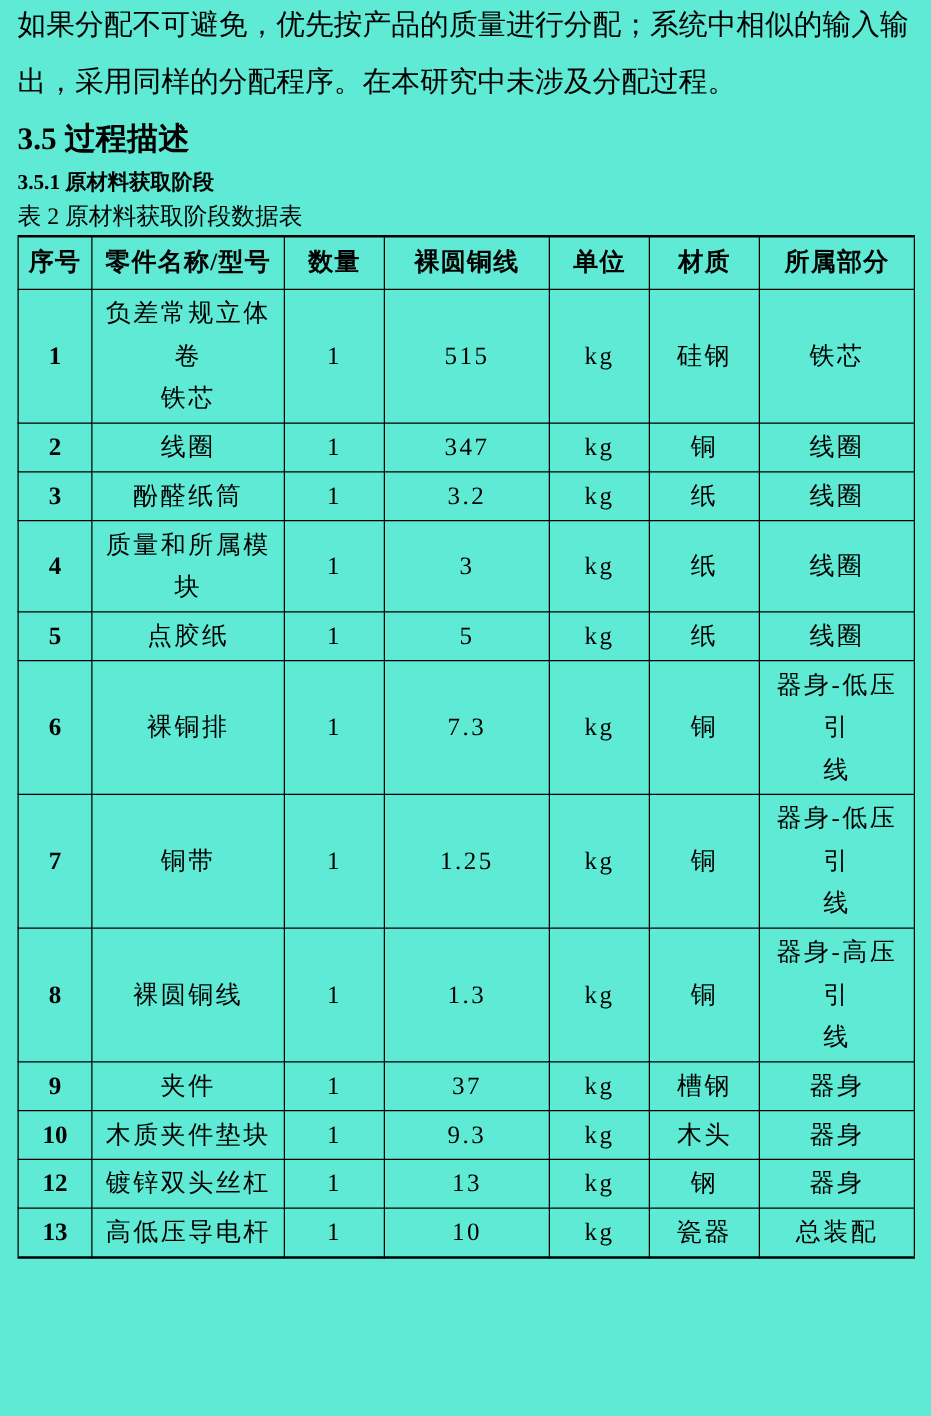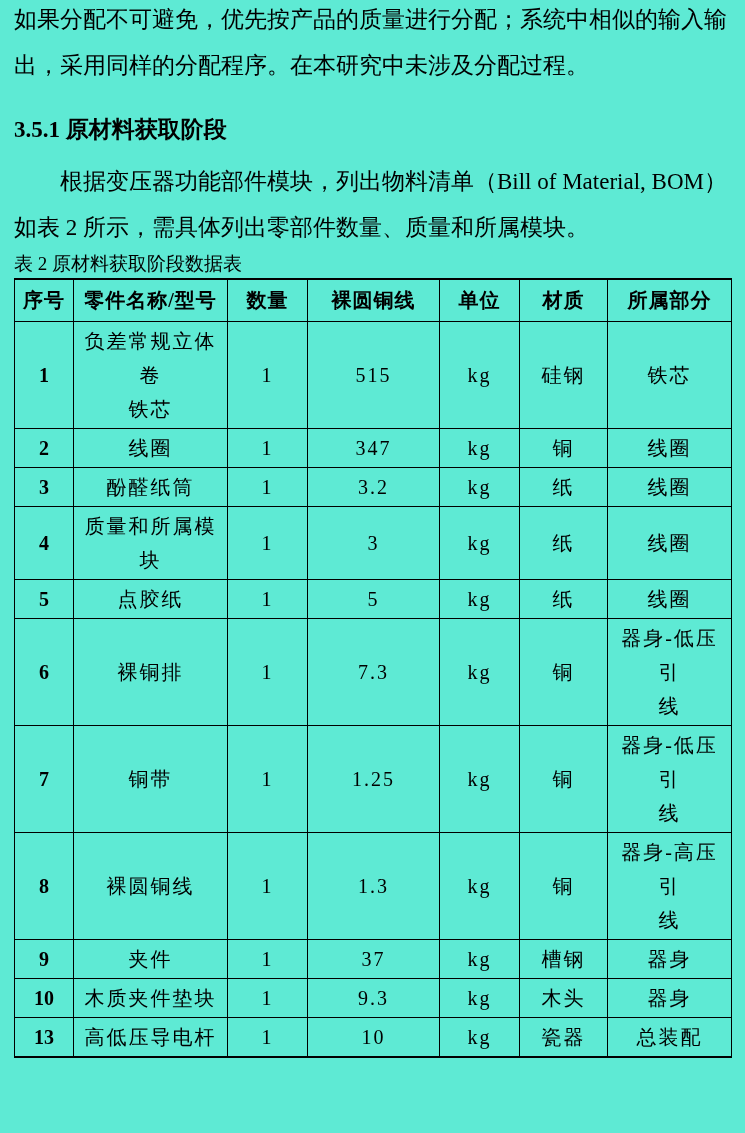--- a/index.html
+++ b/index.html
@@ -23,22 +23,22 @@
   }
   .para-top { margin-top: -3px; }
   .para-intro { margin-top: 14px; text-indent: 46px; }
   .heading-1 {
     margin-top: 8px;
     font-size: 25px;
     line-height: 30px;
     font-weight: bold;
   }
   .heading-2 {
-    margin-top: 26px;
-    font-size: 23px;
+    margin-top: 4px;
+    font-size: 17px;
     line-height: 30px;
     font-weight: bold;
   }
   .table-caption {
     margin-top: 1px;
     font-size: 19px;
     line-height: 24px;
     text-align: left;
   }
   table.bom {
@@ -70,25 +70,24 @@
   table.bom td.col-index { font-weight: bold; letter-spacing: 0; }
 </style>
 </head>
 <body>
 
 <div class="page">
 
   <p class="body-para para-top">如果分配不可避免，优先按产品的质量进行分配；系统中相似的输入输
 出，采用同样的分配程序。在本研究中未涉及分配过程。</p>
 
+  <h1 class="heading-1">3.5 过程描述</h1>
 
   <h2 class="heading-2">3.5.1 原材料获取阶段</h2>
 
-  <p class="body-para para-intro">根据变压器功能部件模块，列出物料清单（Bill of Material, BOM）
-如表 2 所示，需具体列出零部件数量、质量和所属模块。</p>
 
   <div class="table-caption">表 2 原材料获取阶段数据表</div>
 
   <table class="bom">
     <colgroup>
       <col style="width:59px">
       <col style="width:154px">
       <col style="width:80px">
       <col style="width:132px">
       <col style="width:80px">
@@ -195,20 +194,29 @@
       <tr>
         <td class="col-index">10</td>
         <td>木质夹件垫块</td>
         <td>1</td>
         <td>9.3</td>
         <td>kg</td>
         <td>木头</td>
         <td>器身</td>
       </tr>
       <tr>
+        <td class="col-index">12</td>
+        <td>镀锌双头丝杠</td>
+        <td>1</td>
+        <td>13</td>
+        <td>kg</td>
+        <td>钢</td>
+        <td>器身</td>
+      </tr>
+      <tr>
         <td class="col-index">13</td>
         <td>高低压导电杆</td>
         <td>1</td>
         <td>10</td>
         <td>kg</td>
         <td>瓷器</td>
         <td>总装配</td>
       </tr>
 
     </tbody>

